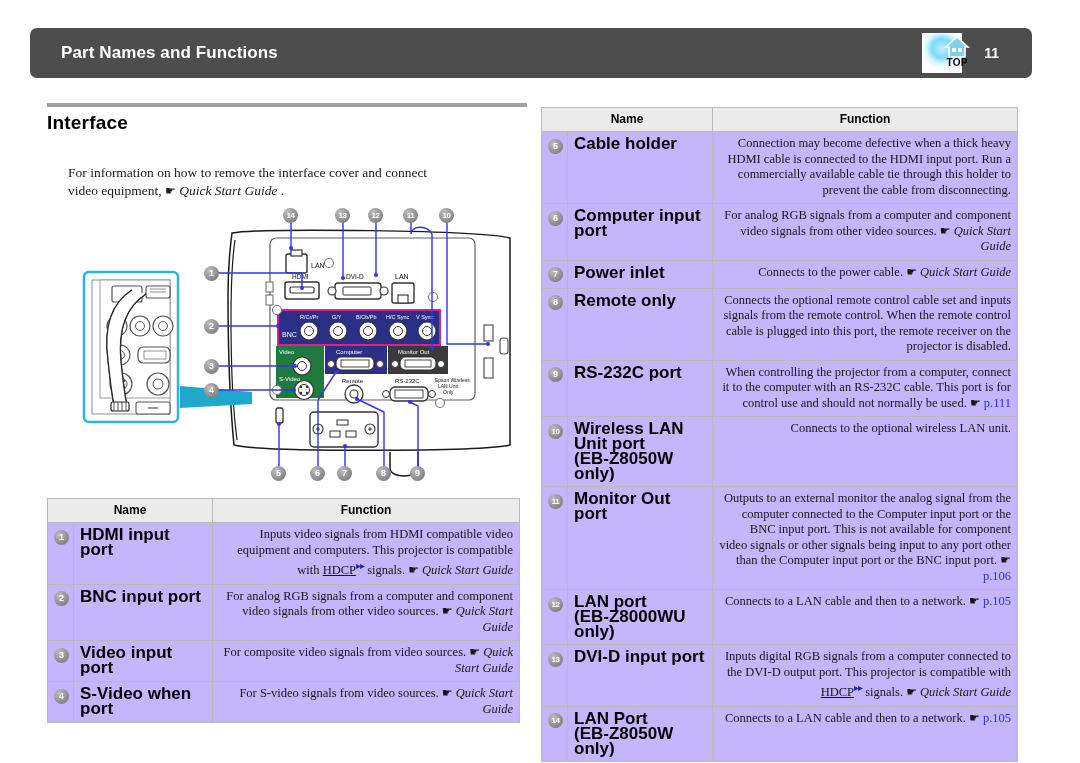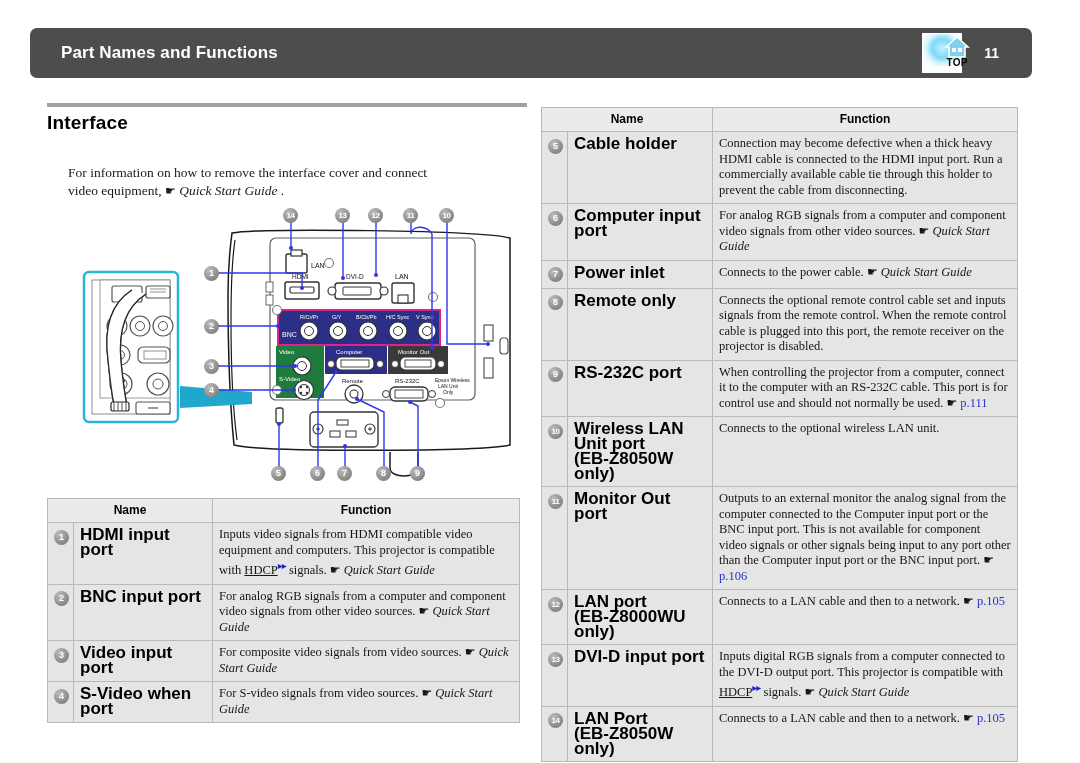--- a/index.html
+++ b/index.html
@@ -67,21 +67,21 @@
   .hand{font-family:"DejaVu Sans", sans-serif;font-style:normal;font-size:12px;}
 
   
   .diagram{position:absolute;left:80px;top:200px;width:450px;height:290px;}
 
   
   table.spec{
     border-collapse:collapse;
     table-layout:fixed;
     font-family:"Liberation Serif", serif;
-    background:#e5e5e5;
+    background:#c4b5fd;
   }
   table.spec td, table.spec th{
     border:1px solid #b9b9b9;
     vertical-align:top;
     padding:4px 6px 5px 6px;
   }
   table.spec thead th{
     background:#ebebeb;
     text-align:center;
     font-family:"Liberation Sans", sans-serif;
@@ -98,20 +98,21 @@
     font-family:"Liberation Sans", sans-serif;
     font-size:17px;font-weight:bold;
     line-height:15px;
     padding-left:6px;
     color:#000;
   }
   td.fn{
     font-family:"Liberation Serif", serif;
     font-size:12.5px;line-height:15.5px;color:#161616;
     padding-left:8px;
+    text-align:right;
   }
   td.fn i{font-style:italic;}
   .lnk{color:#2b33c8;}
   .hdcp{ text-decoration:underline; }
   .sup{color:#2222cc;font-size:10px;vertical-align:super;letter-spacing:-1px;}
 
   
   .bul{
     display:inline-block;width:15px;height:15px;border-radius:50%;
     background:radial-gradient(circle at 35% 30%, #bdbdbd 0%, #8d8d8d 60%, #6e6e6e 100%);

